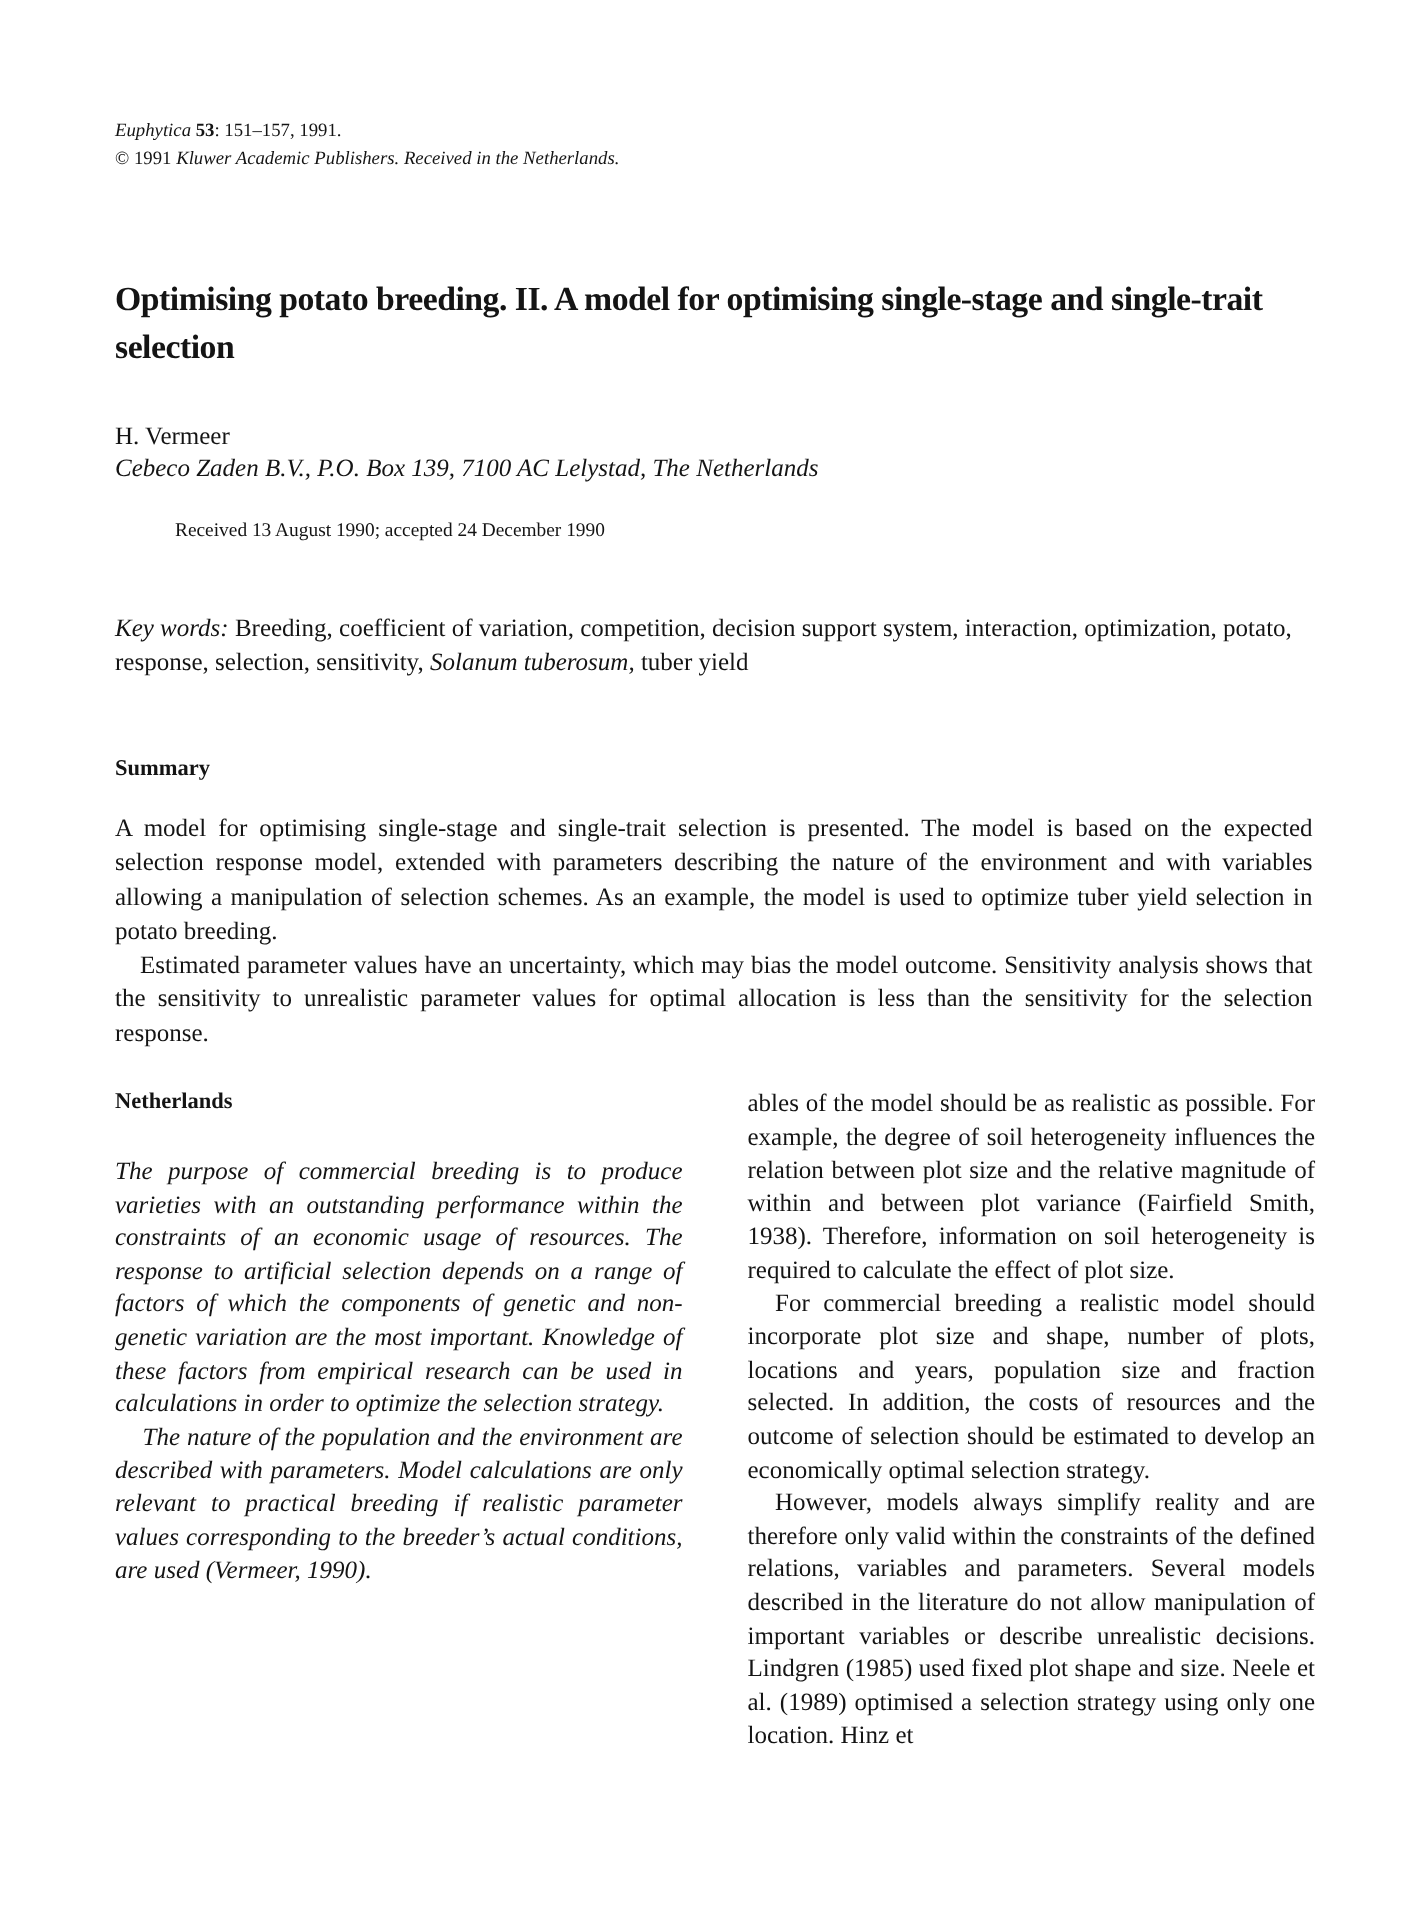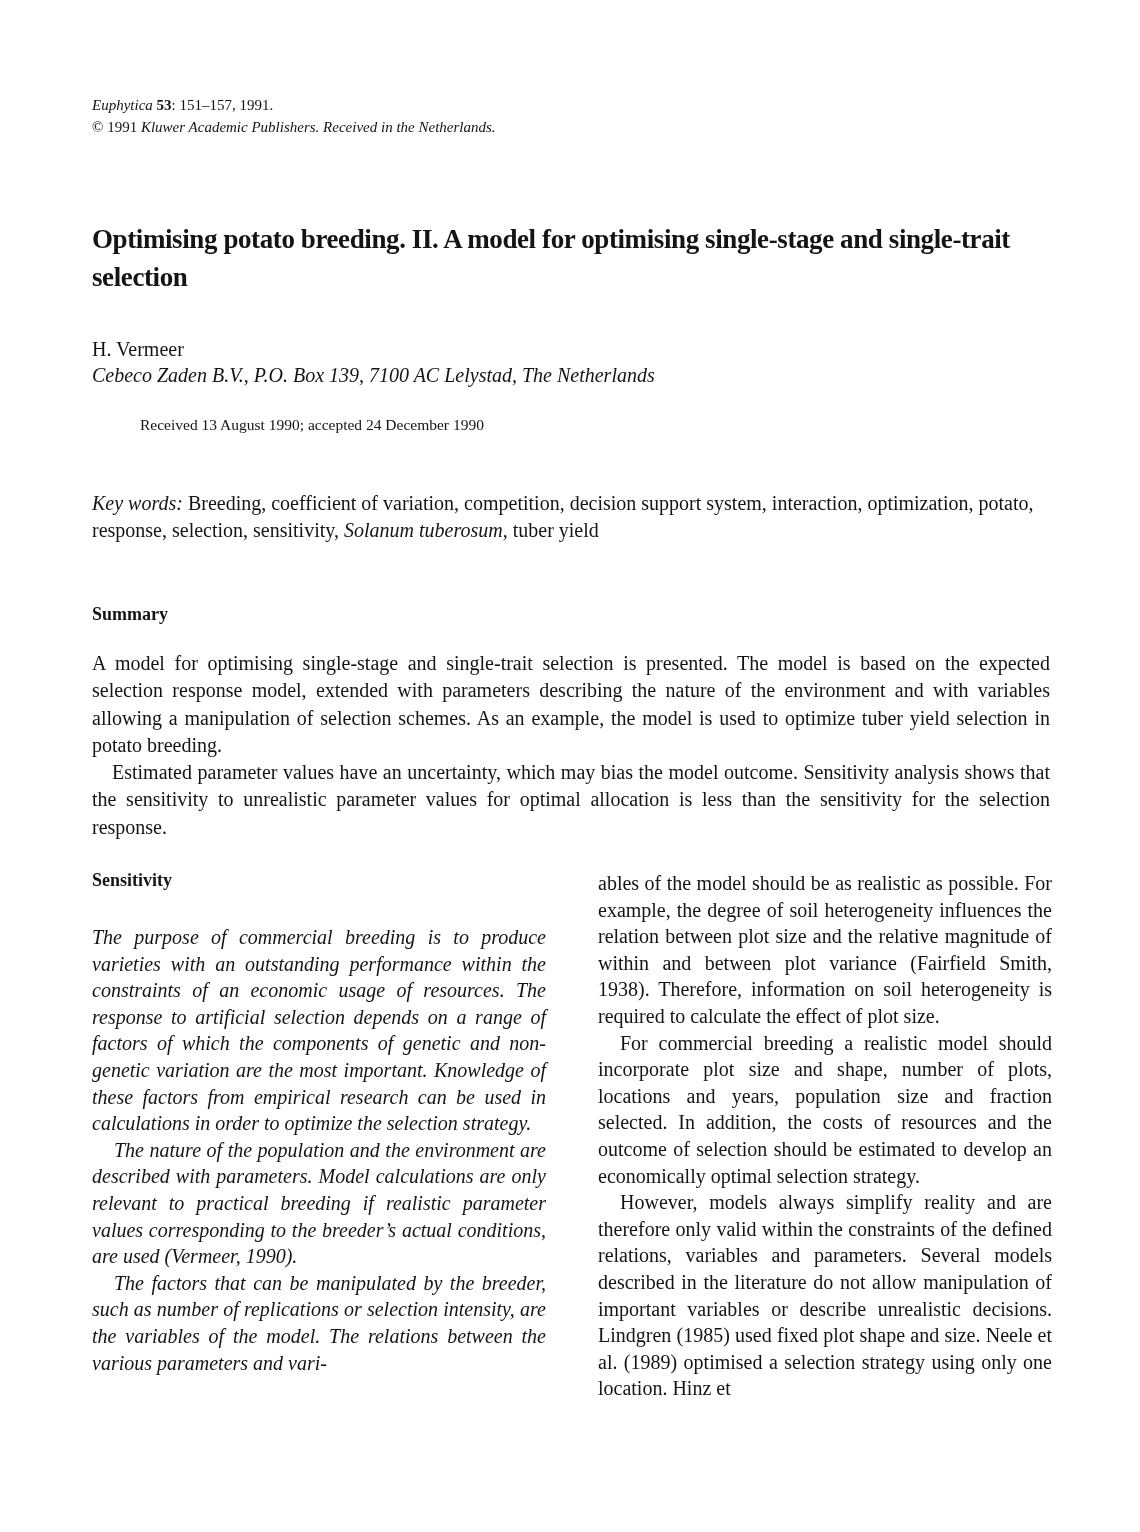--- a/index.html
+++ b/index.html
@@ -53,25 +53,24 @@
 <div class="abs keywords">
   <span class="it">Key words:</span><span> Breeding, coefficient of variation, competition, decision support system, interaction, optimization, potato, response, selection, sensitivity, </span><span class="it">Solanum tuberosum,</span><span> tuber yield</span>
 </div>
 
 <div class="abs summary-h">Summary</div>
 <div class="abs summary">
   <p>A model for optimising single-stage and single-trait selection is presented. The model is based on the expected selection response model, extended with parameters describing the nature of the environment and with variables allowing a manipulation of selection schemes. As an example, the model is used to optimize tuber yield selection in potato breeding.</p>
   <p>Estimated parameter values have an uncertainty, which may bias the model outcome. Sensitivity analysis shows that the sensitivity to unrealistic parameter values for optimal allocation is less than the sensitivity for the selection response.</p>
 </div>
 
-<div class="abs intro-h">Sensitivity</div>
+<div class="abs intro-h">Netherlands</div>
 
 <div class="abs col col-left">
   <p>The purpose of commercial breeding is to produce varieties with an outstanding performance within the constraints of an economic usage of resources. The response to artificial selection depends on a range of factors of which the components of genetic and non-genetic variation are the most important. Knowledge of these factors from empirical research can be used in calculations in order to optimize the selection strategy.</p>
   <p class="ind">The nature of the population and the environment are described with parameters. Model calculations are only relevant to practical breeding if realistic parameter values corresponding to the breeder’s actual conditions, are used (Vermeer, 1990).</p>
-  <p class="ind">The factors that can be manipulated by the breeder, such as number of replications or selection intensity, are the variables of the model. The relations between the various parameters and vari-</p>
 </div>
 
 <div class="abs col col-right">
   <p>ables of the model should be as realistic as possible. For example, the degree of soil heterogeneity influences the relation between plot size and the relative magnitude of within and between plot variance (Fairfield Smith, 1938). Therefore, information on soil heterogeneity is required to calculate the effect of plot size.</p>
   <p class="ind">For commercial breeding a realistic model should incorporate plot size and shape, number of plots, locations and years, population size and fraction selected. In addition, the costs of resources and the outcome of selection should be estimated to develop an economically optimal selection strategy.</p>
   <p class="ind">However, models always simplify reality and are therefore only valid within the constraints of the defined relations, variables and parameters. Several models described in the literature do not allow manipulation of important variables or describe unrealistic decisions. Lindgren (1985) used fixed plot shape and size. Neele et al. (1989) optimised a selection strategy using only one location. Hinz et</p>
 </div>
 
 </body></html>

